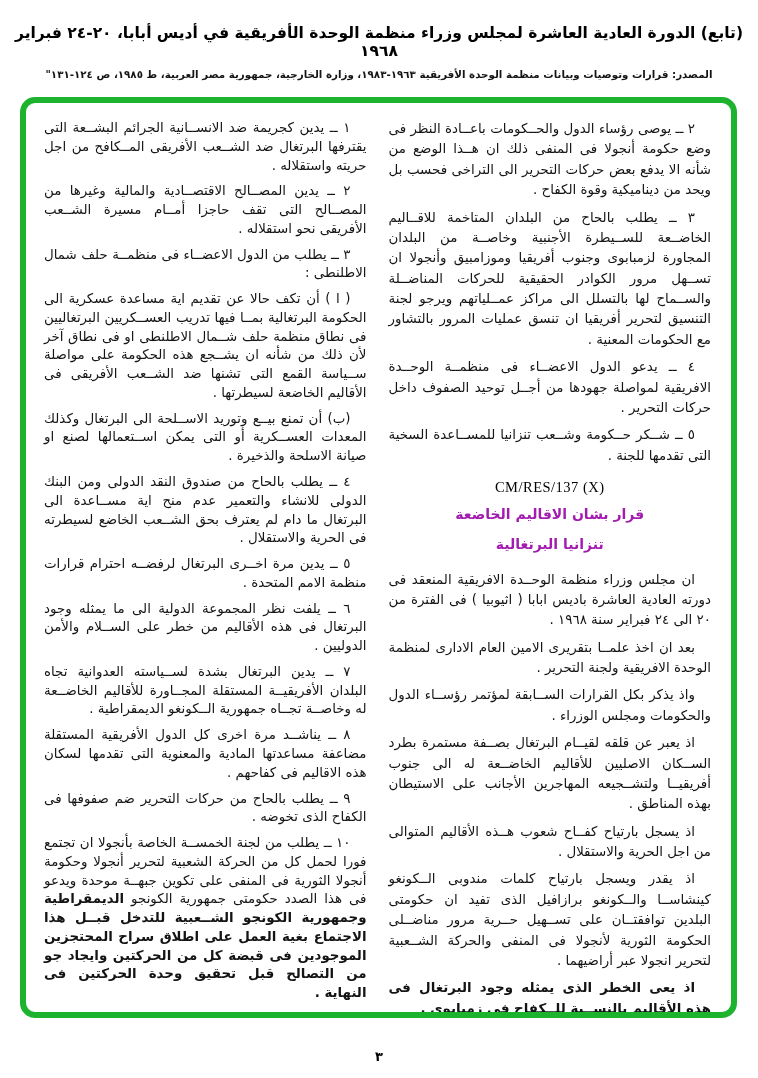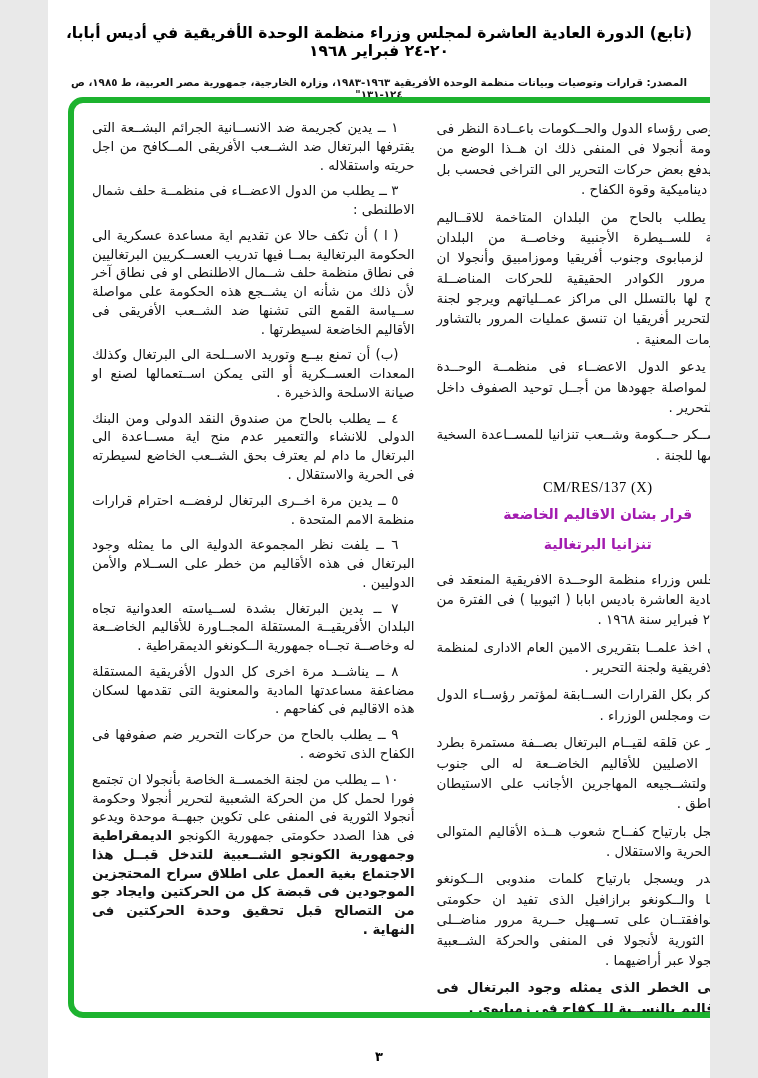--- a/index.html
+++ b/index.html
@@ -1,20 +1,20 @@
 <!DOCTYPE html>
 <html dir="rtl" lang="ar"><head>
 <meta charset="utf-8">
 <style>
   * { margin: 0; padding: 0; box-sizing: border-box; }
   html, body { background: #e9e9e9; }
   body { font-family: "DejaVu Sans", sans-serif; }
   .page {
     position: relative;
-    width: 662px;
+    width: 758px;
     height: 1078px;
     margin: 0 auto;
     background: #ffffff;
     color: #111;
     overflow: hidden;
     direction: rtl;
   }
   
   .hdr {
     position: absolute;
@@ -22,21 +22,21 @@
     left: 0; right: 0;
     text-align: center;
   }
   .h-title {
     font-size: 15.5px;
     font-weight: bold;
     color: #000;
     letter-spacing: 0.2px;
   }
   .h-source {
-    margin-top: 16px;
+    margin-top: 8px;
     font-size: 10.3px;
     font-weight: bold;
     color: #151515;
   }
   
   .frame {
     position: absolute;
     top: 97px;
     left: 20px;
     width: 717px;
@@ -124,20 +124,21 @@
         <p class="para">بعد ان اخذ علمــا بتقريرى الامين العام الادارى لمنظمة الوحدة الافريقية ولجنة التحرير .</p>
         <p class="para">واذ يذكر بكل القرارات الســابقة لمؤتمر رؤســاء الدول والحكومات ومجلس الوزراء .</p>
         <p class="para">اذ يعبر عن قلقه لقيــام البرتغال بصــفة مستمرة بطرد الســكان الاصليين للأقاليم الخاضــعة له الى جنوب أفريقيــا ولتشــجيعه المهاجرين الأجانب على الاستيطان بهذه المناطق .</p>
         <p class="para">اذ يسجل بارتياح كفــاح شعوب هــذه الأقاليم المتوالى من اجل الحرية والاستقلال .</p>
         <p class="para">اذ يقدر ويسجل بارتياح كلمات مندوبى الــكونغو كينشاســا والــكونغو برازافيل الذى تفيد ان حكومتى البلدين توافقتــان على تســهيل حــرية مرور مناضــلى الحكومة الثورية لأنجولا فى المنفى والحركة الشــعبية لتحرير انجولا عبر أراضيهما .</p>
         <p class="para bold">اذ يعى الخطر الذى يمثله وجود البرتغال فى هذه الأقاليم بالنســبة للــكفاح فى زمبابوى .</p>
       </div>
 
       <div class="col col-left">
         <p class="para">١ ــ يدين كجريمة ضد الانســانية الجرائم البشــعة التى يقترفها البرتغال ضد الشــعب الأفريقى المــكافح من اجل حريته واستقلاله .</p>
+        <p class="para">٢ ــ يدين المصــالح الاقتصــادية والمالية وغيرها من المصــالح التى تقف حاجزا أمــام مسيرة الشــعب الأفريقى نحو استقلاله .</p>
         <p class="para">٣ ــ يطلب من الدول الاعضــاء فى منظمــة حلف شمال الاطلنطى :</p>
         <p class="para">( ا ) أن تكف حالا عن تقديم اية مساعدة عسكرية الى الحكومة البرتغالية بمــا فيها تدريب العســكريين البرتغاليين فى نطاق منظمة حلف شــمال الاطلنطى او فى نطاق آخر لأن ذلك من شأنه ان يشــجع هذه الحكومة على مواصلة ســياسة القمع التى تشنها ضد الشــعب الأفريقى فى الأقاليم الخاضعة لسيطرتها .</p>
         <p class="para">(ب) أن تمنع بيــع وتوريد الاســلحة الى البرتغال وكذلك المعدات العســكرية أو التى يمكن اســتعمالها لصنع او صيانة الاسلحة والذخيرة .</p>
         <p class="para">٤ ــ يطلب بالحاح من صندوق النقد الدولى ومن البنك الدولى للانشاء والتعمير عدم منح اية مســاعدة الى البرتغال ما دام لم يعترف بحق الشــعب الخاضع لسيطرته فى الحرية والاستقلال .</p>
         <p class="para">٥ ــ يدين مرة اخــرى البرتغال لرفضــه احترام قرارات منظمة الامم المتحدة .</p>
         <p class="para">٦ ــ يلفت نظر المجموعة الدولية الى ما يمثله وجود البرتغال فى هذه الأقاليم من خطر على الســلام والأمن الدوليين .</p>
         <p class="para">٧ ــ يدين البرتغال بشدة لســياسته العدوانية تجاه البلدان الأفريقيــة المستقلة المجــاورة للأقاليم الخاضــعة له وخاصــة تجــاه جمهورية الــكونغو الديمقراطية .</p>
         <p class="para">٨ ــ يناشــد مرة اخرى كل الدول الأفريقية المستقلة مضاعفة مساعدتها المادية والمعنوية التى تقدمها لسكان هذه الاقاليم فى كفاحهم .</p>
         <p class="para">٩ ــ يطلب بالحاح من حركات التحرير ضم صفوفها فى الكفاح الذى تخوضه .</p>
         <p class="para"><span>١٠ ــ يطلب من لجنة الخمســة الخاصة بأنجولا ان تجتمع فورا لحمل كل من الحركة الشعبية لتحرير أنجولا وحكومة أنجولا الثورية فى المنفى على تكوين جبهــة موحدة ويدعو فى هذا الصدد حكومتى جمهورية الكونجو </span><span class="bold-tail">الديمقراطية وجمهورية الكونجو الشــعبية للتدخل قبــل هذا الاجتماع بغية العمل على اطلاق سراح المحتجزين الموجودين فى قبضة كل من الحركتين وايجاد جو من التصالح قبل تحقيق وحدة الحركتين فى النهاية .</span></p>

